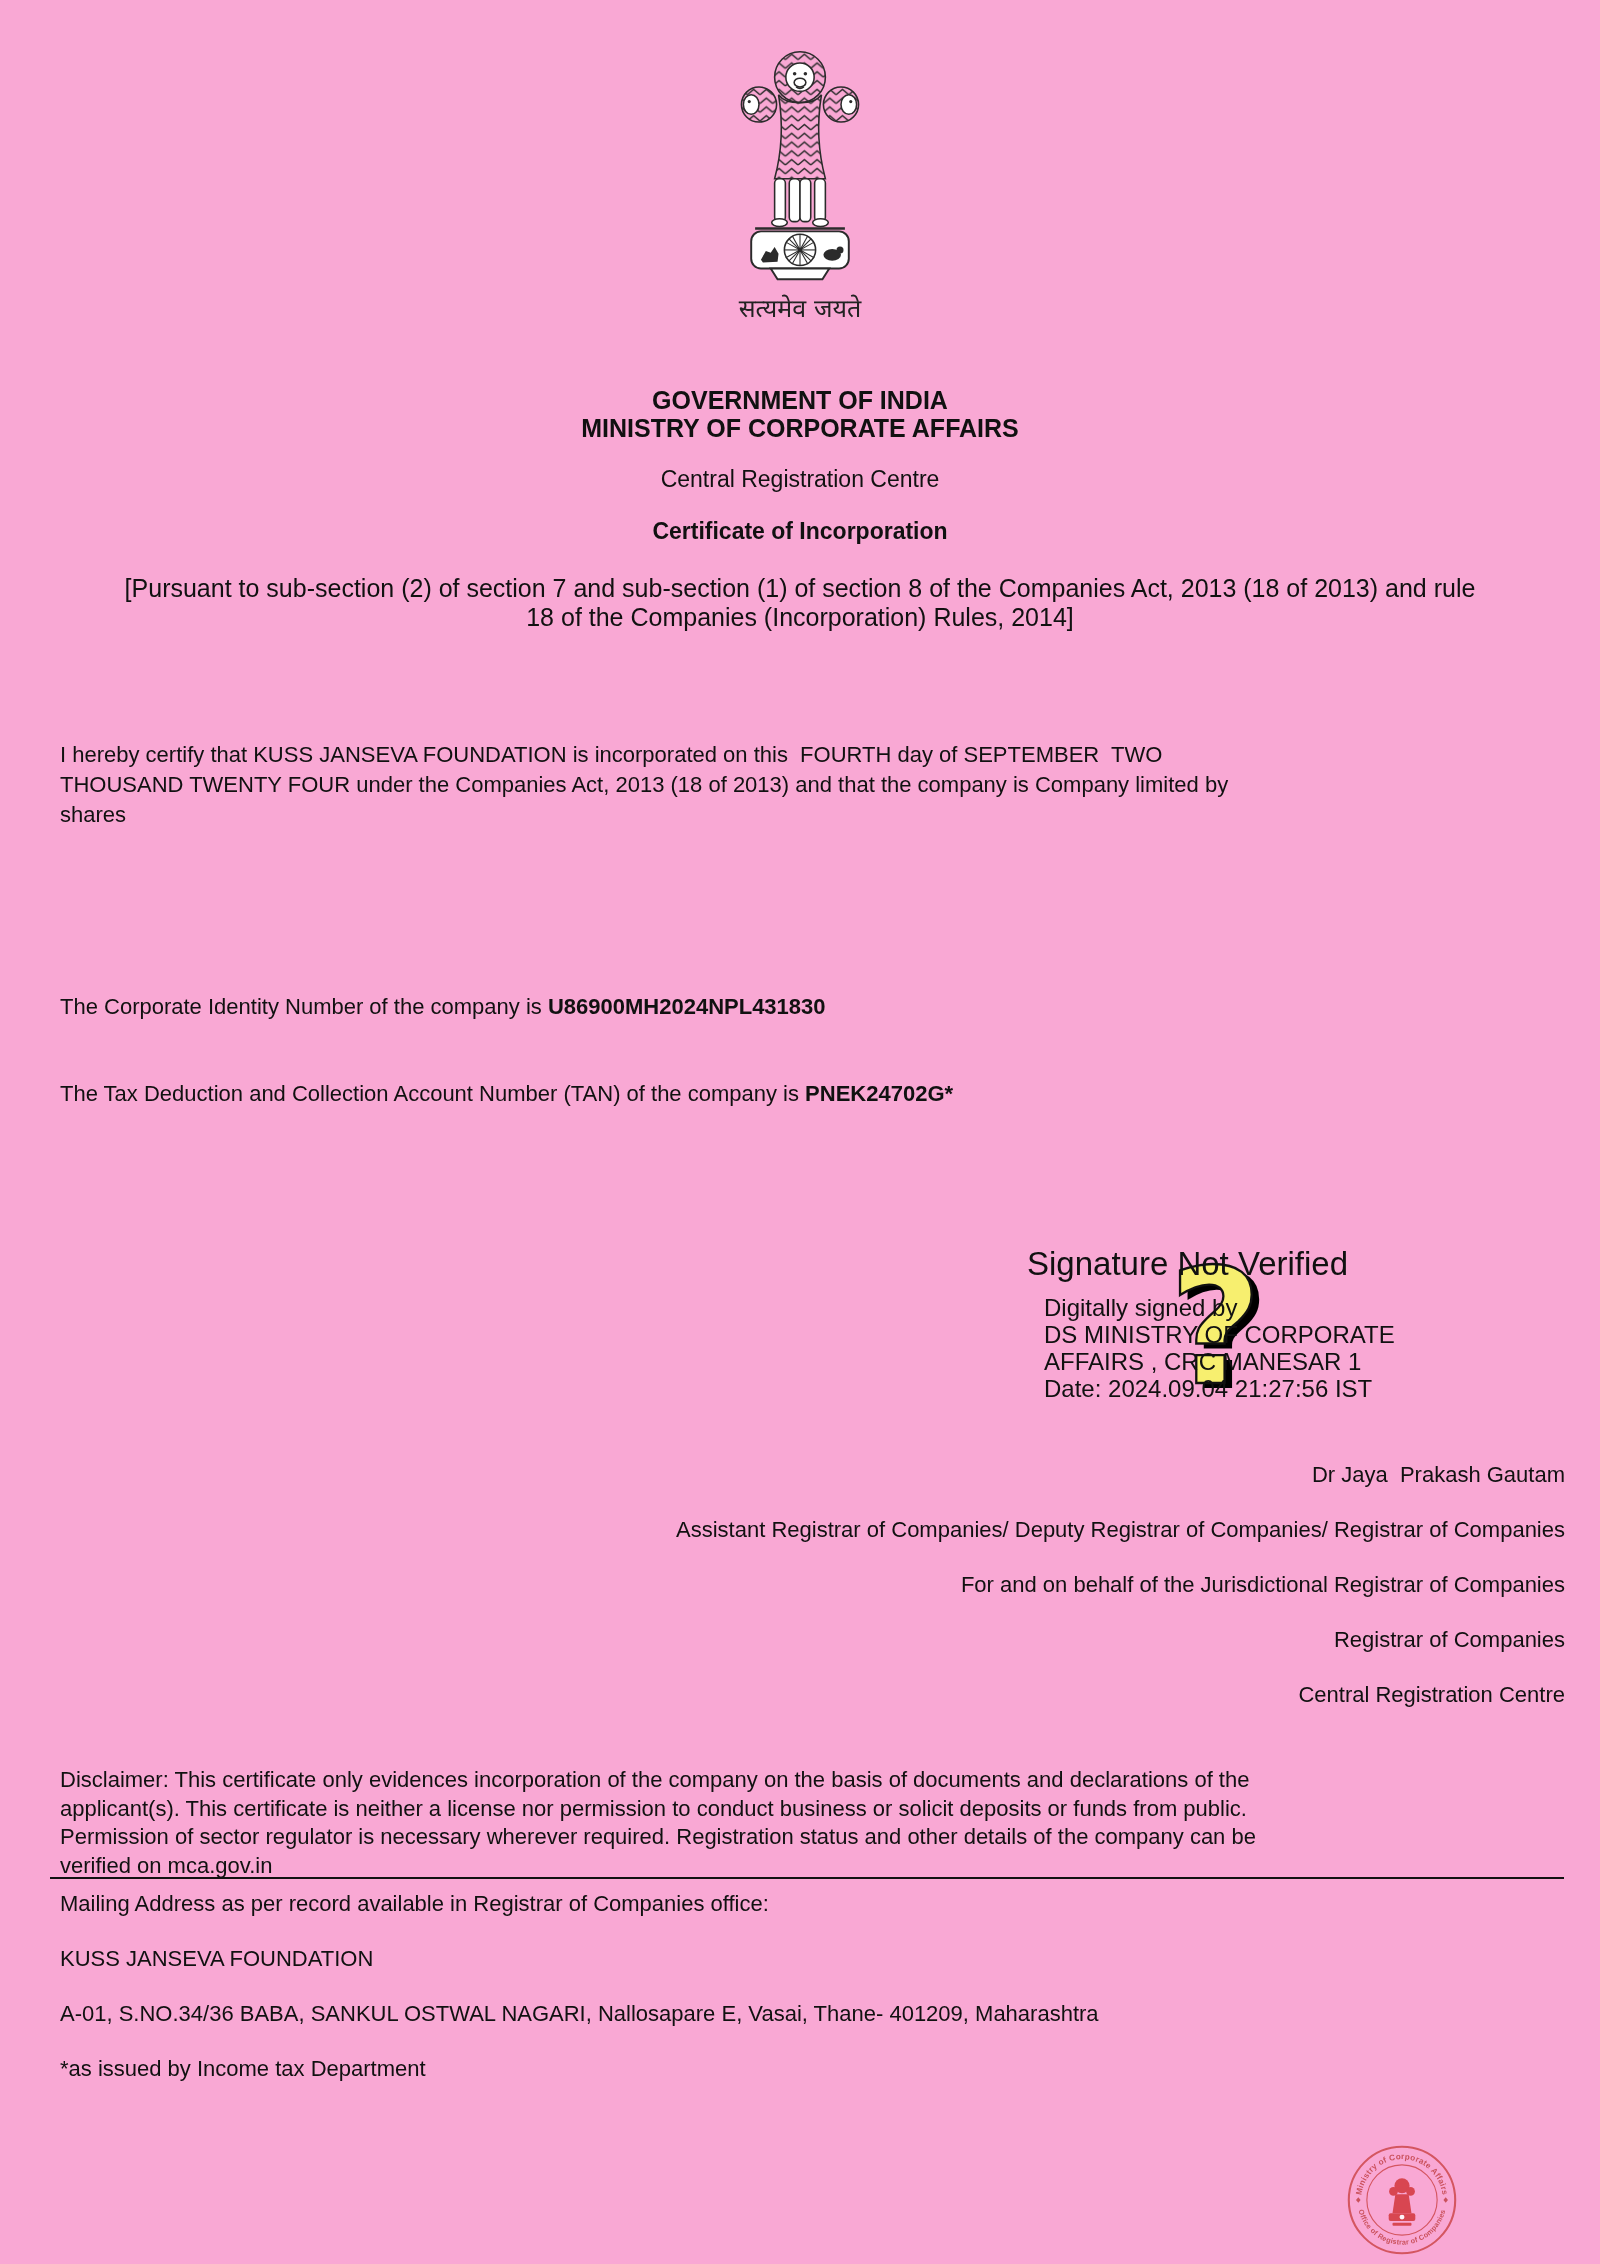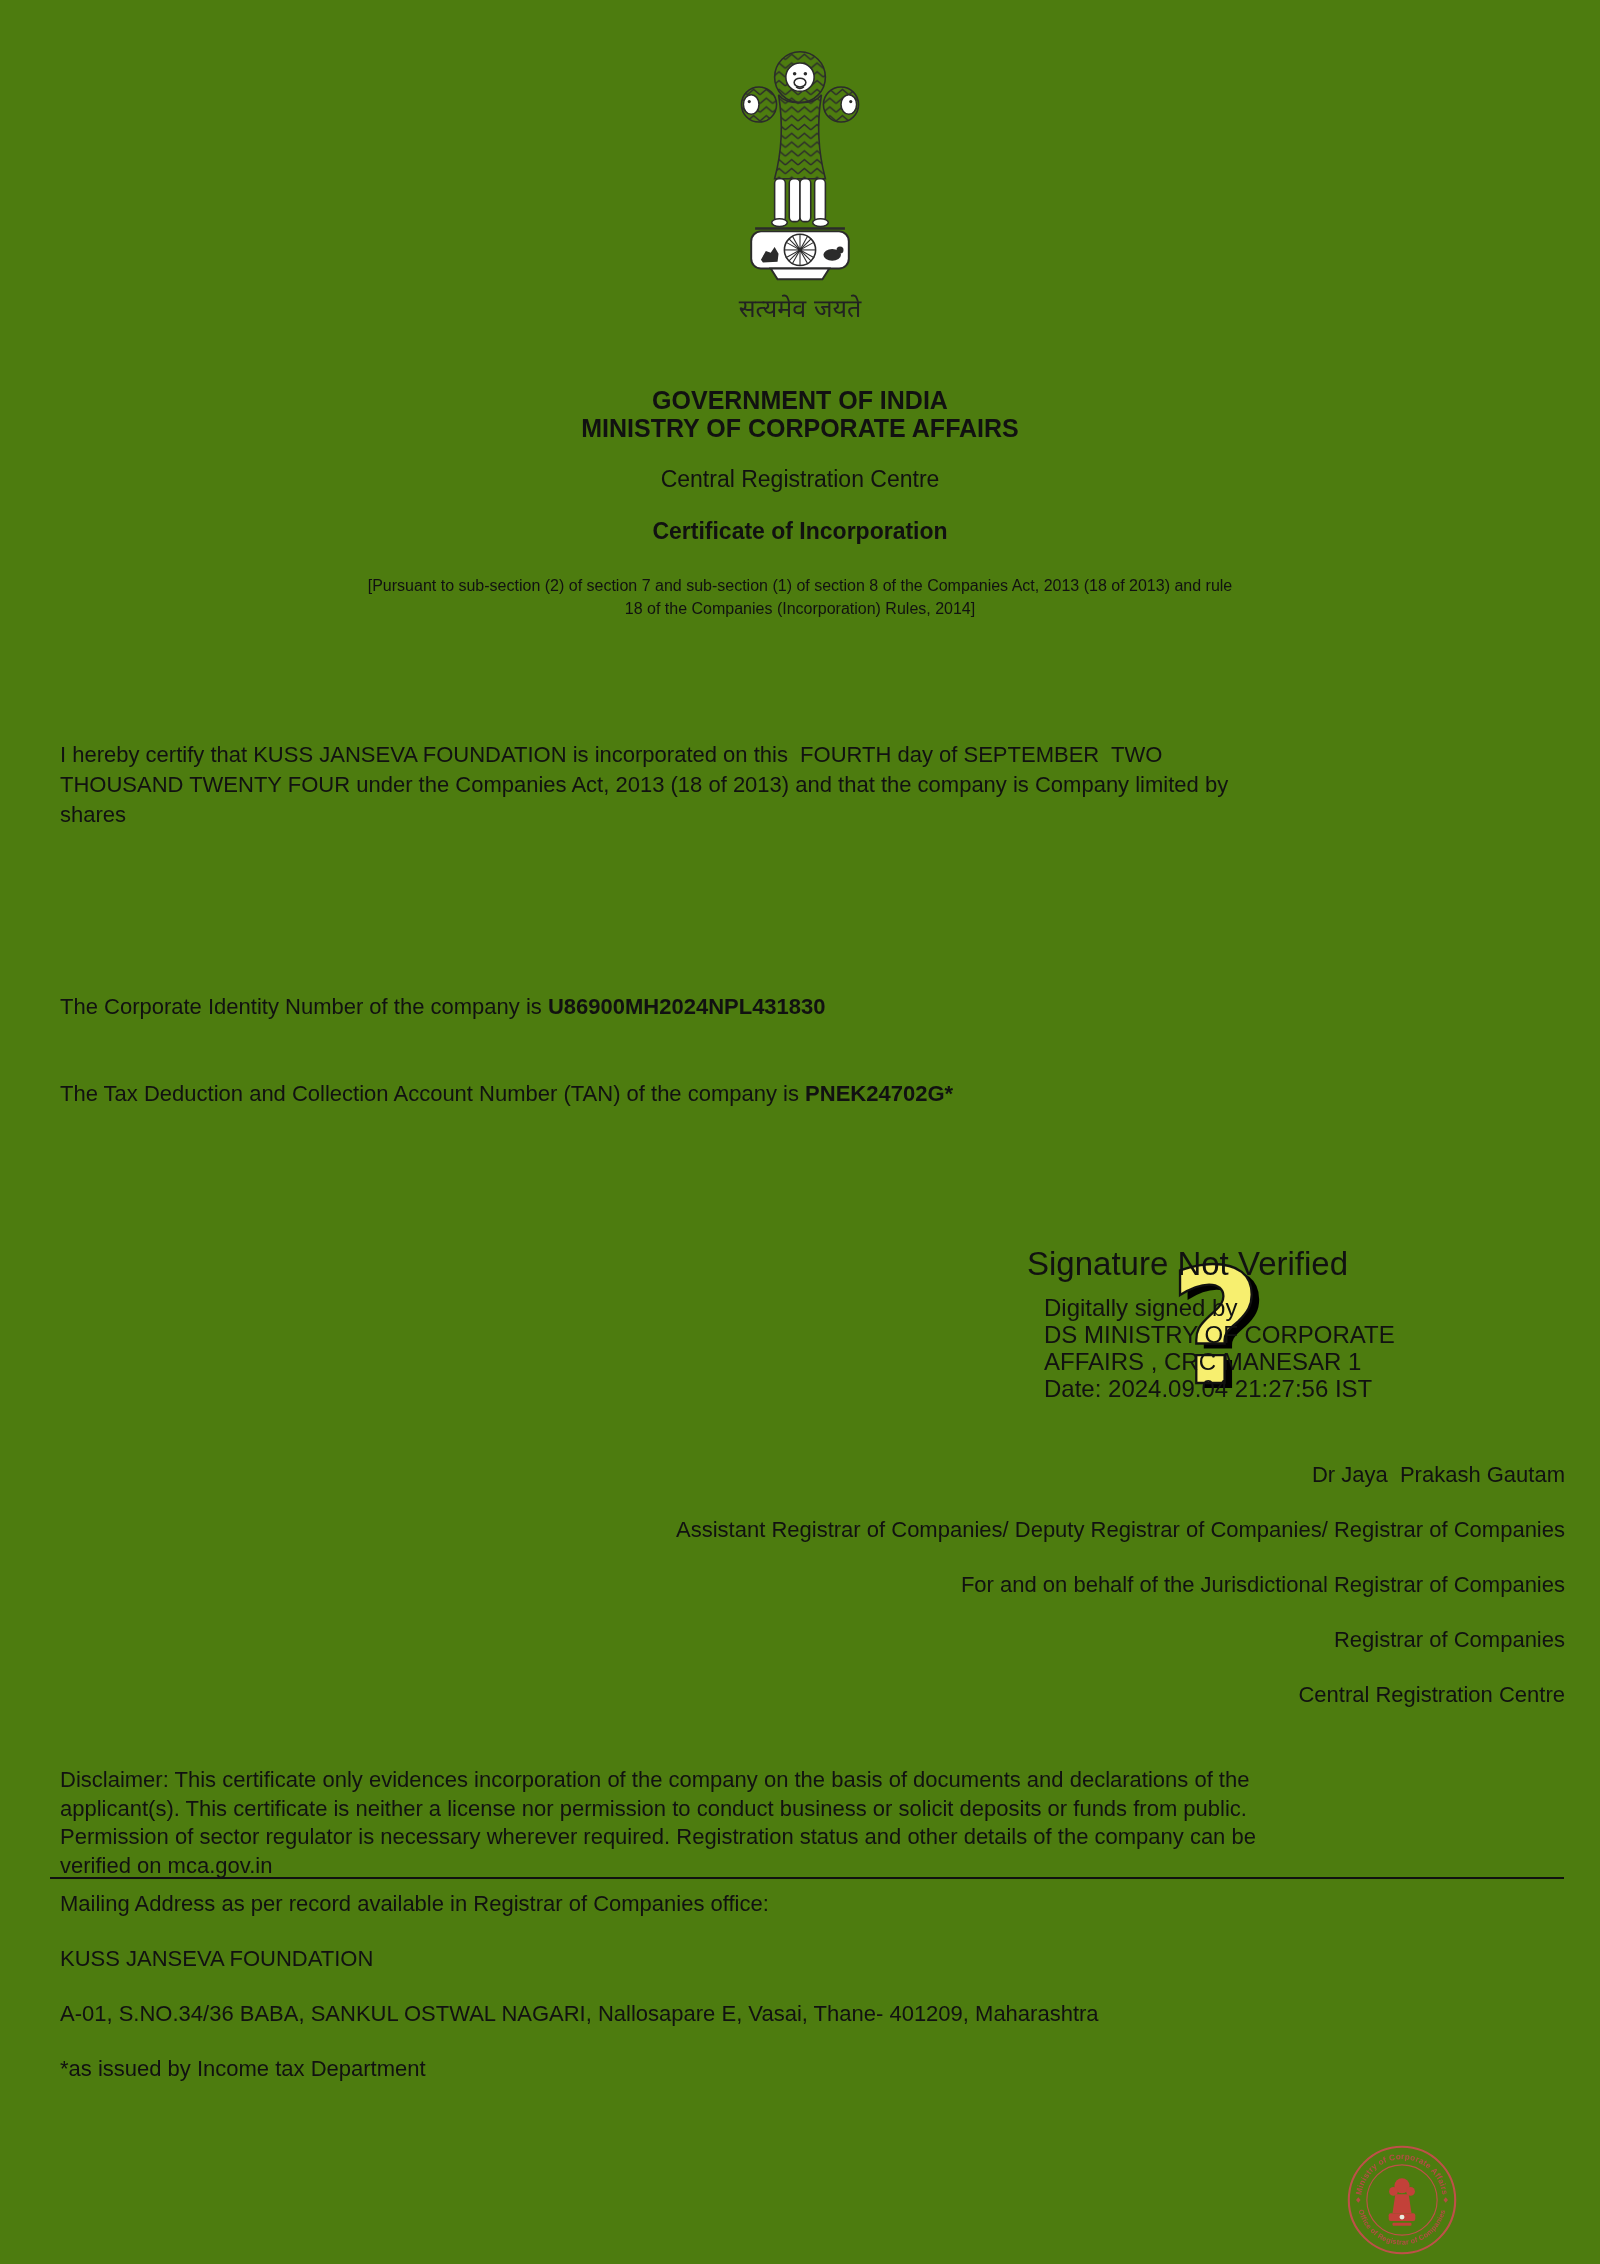--- a/index.html
+++ b/index.html
@@ -1,27 +1,27 @@
 <!DOCTYPE html>
 <html><head>
 <meta charset="utf-8">
 <style>
   html,body{margin:0;padding:0;background:#888;}
   .page{
-    position:relative;width:1600px;height:2264px;background:#4d7c0f;
+    position:relative;width:1600px;height:2264px;background:#f9a8d4;
     font-family:"Liberation Sans","DejaVu Sans",sans-serif;color:#111;
     overflow:hidden;margin:0 auto;
   }
   .abs{position:absolute;}
   .center{left:0;right:0;text-align:center;}
   .prewrap{white-space:pre-wrap;}
   .h-bold{font-weight:bold;font-size:25px;line-height:28px;}
   .h-reg{font-size:23px;}
   .h-cert{font-weight:bold;font-size:23px;}
-  .pursuant{font-size:16px;line-height:23px;}
+  .pursuant{font-size:25px;line-height:29px;}
   .body-text{left:60px;width:1510px;font-size:22px;line-height:30px;}
   .val-bold{font-weight:bold;}
   .sig-title{font-size:33px;letter-spacing:0px;}
   .sig-lines{font-size:24px;line-height:27px;margin-left:16px;}
   .right-line{right:35px;text-align:right;font-size:22px;}
   .disclaimer{left:60px;width:1512px;font-size:22px;line-height:28.5px;}
   .rule{left:50px;right:36px;border-top:2px solid #111;height:0;}
   .footer-line{left:60px;width:1512px;font-size:22px;}
   .emblem-wrap{left:0;right:0;top:44px;display:flex;flex-direction:column;align-items:center;}
   .emblem-caption{font-size:25px;color:#222;margin-top:2px;font-family:"DejaVu Sans","Liberation Sans",sans-serif;}

